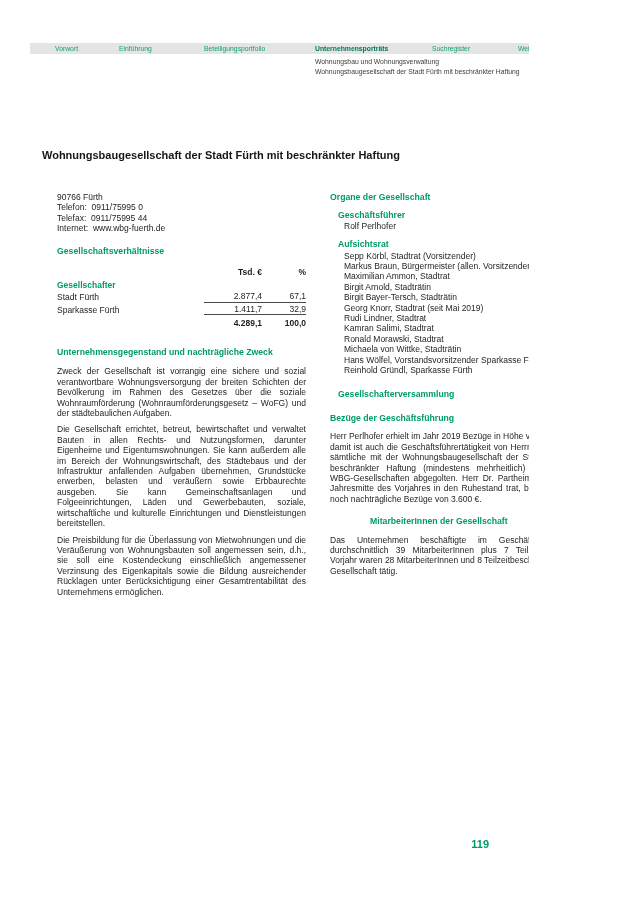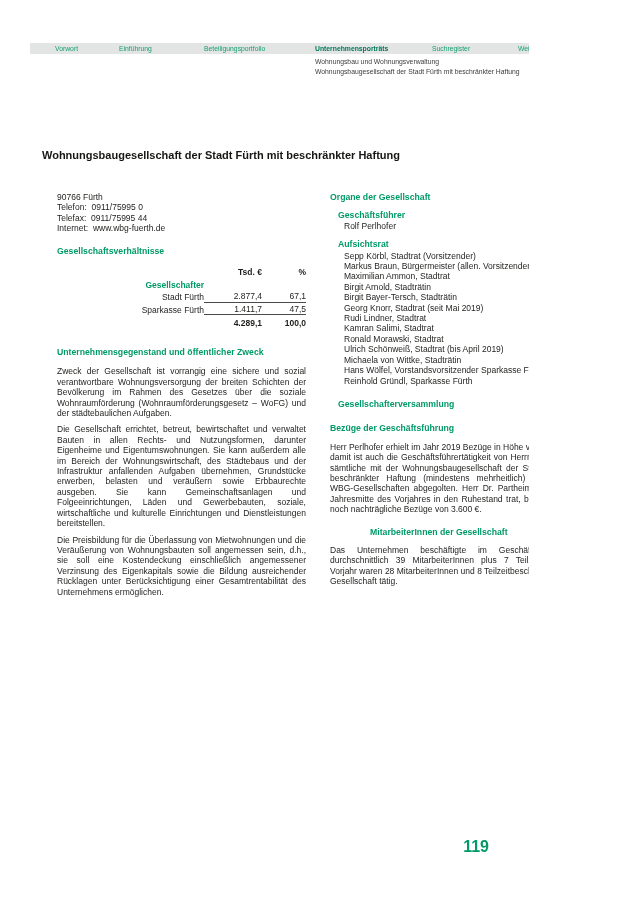--- a/index.html
+++ b/index.html
@@ -86,21 +86,21 @@
   .address .line { white-space: nowrap; }
   .website-link { color: #1e1e1c; text-decoration: none; cursor: pointer; }
   .h-ownership { margin-top: 12px; margin-bottom: 9px; }
   
   .otable { width: 100%; }
   .orow {
     display: flex;
     align-items: flex-end;
     height: 12.6px;
   }
-  .t-label { flex: 1 1 auto; text-align: right; }
+  .t-label { flex: 1 1 auto; text-align: left; }
   .t-val   { width: 58px; text-align: right; }
   .t-pct   { width: 44px; text-align: right; }
   .orow.header .t-val, .orow.header .t-pct { font-weight: bold; }
   .orow.data .t-val, .orow.data .t-pct { border-bottom: 0.8px solid #4a4a48; }
   .orow.total .t-val, .orow.total .t-pct { font-weight: bold; }
   .group-label { color: #009a68; font-weight: bold; }
   .h-purpose { margin-top: 19px; margin-bottom: 9px; }
   .para {
     margin: 0 0 6px 0;
     text-align: justify;
@@ -111,21 +111,21 @@
   .indent1 { margin-left: 14px; }
   .members { margin-top: 1px; }
   .member { white-space: nowrap; }
   .h-gv { margin-top: 13px; }
   .h-remu { margin-top: 14px; margin-bottom: 8px; }
   .h-emp { margin-top: 12px; margin-bottom: 8px; padding-left: 40px; }
   .page-number {
     position: absolute;
     top: 838px;
     right: 40px;
-    font-size: 16px;
+    font-size: 11px;
     font-weight: bold;
     color: #009a68;
   }
 </style>
 </head>
 <body>
 
 <div class="page">
 
   <div class="nav-band">
@@ -167,30 +167,30 @@
         <div class="t-pct"></div>
       </div>
       <div class="orow data">
         <div class="t-label">Stadt Fürth</div>
         <div class="t-val">2.877,4</div>
         <div class="t-pct">67,1</div>
       </div>
       <div class="orow data">
         <div class="t-label">Sparkasse Fürth</div>
         <div class="t-val">1.411,7</div>
-        <div class="t-pct">47,5</div>
+        <div class="t-pct">32,9</div>
       </div>
       <div class="orow total">
         <div class="t-label"></div>
         <div class="t-val">4.289,1</div>
         <div class="t-pct">100,0</div>
       </div>
     </div>
 
-    <h2 class="green-h h-purpose">Unternehmensgegenstand und öffentlicher Zweck</h2>
+    <h2 class="green-h h-purpose">Unternehmensgegenstand und nachträgliche Zweck</h2>
 
     <p class="para">Zweck der Gesellschaft ist vorrangig eine sichere und sozial verantwortbare Wohnungsversorgung der breiten Schichten der Bevölkerung im Rahmen des Gesetzes über die soziale Wohnraumförderung (Wohnraumförderungsgesetz – WoFG) und der städtebaulichen Aufgaben.</p>
     <p class="para">Die Gesellschaft errichtet, betreut, bewirtschaftet und verwaltet Bauten in allen Rechts- und Nutzungsformen, darunter Eigenheime und Eigentumswohnungen. Sie kann außerdem alle im Bereich der Wohnungswirtschaft, des Städtebaus und der Infrastruktur anfallenden Aufgaben übernehmen, Grundstücke erwerben, belasten und veräußern sowie Erbbaurechte ausgeben. Sie kann Gemeinschaftsanlagen und Folgeeinrichtungen, Läden und Gewerbebauten, soziale, wirtschaftliche und kulturelle Einrichtungen und Dienstleistungen bereitstellen.</p>
     <p class="para">Die Preisbildung für die Überlassung von Mietwohnungen und die Veräußerung von Wohnungsbauten soll angemessen sein, d.h., sie soll eine Kostendeckung einschließlich angemessener Verzinsung des Eigenkapitals sowie die Bildung ausreichender Rücklagen unter Berücksichtigung einer Gesamtrentabilität des Unternehmens ermöglichen.</p>
 
   </div>
 
   <div class="col-right">
 
     <h2 class="green-h">Organe der Gesellschaft</h2>
@@ -202,21 +202,20 @@
     <div class="members indent1">
       <div class="member">Sepp Körbl, Stadtrat (Vorsitzender)</div>
       <div class="member">Markus Braun, Bürgermeister (allen. Vorsitzender)</div>
       <div class="member">Maximilian Ammon, Stadtrat</div>
       <div class="member">Birgit Arnold, Stadträtin</div>
       <div class="member">Birgit Bayer-Tersch, Stadträtin</div>
       <div class="member">Georg Knorr, Stadtrat (seit Mai 2019)</div>
       <div class="member">Rudi Lindner, Stadtrat</div>
       <div class="member">Kamran Salimi, Stadtrat</div>
       <div class="member">Ronald Morawski, Stadtrat</div>
-      <div class="member">Ulrich Schönweiß, Stadtrat (bis April 2019)</div>
       <div class="member">Michaela von Wittke, Stadträtin</div>
       <div class="member">Hans Wölfel, Vorstandsvorsitzender Sparkasse Fürth</div>
       <div class="member">Reinhold Gründl, Sparkasse Fürth</div>
     </div>
 
     <h3 class="green-h sub-h h-gv">Gesellschafterversammlung</h3>
 
     <h2 class="green-h h-remu">Bezüge der Geschäftsführung</h2>
     <p class="para">Herr Perlhofer erhielt im Jahr 2019 Bezüge in Höhe von 186.155 €; damit ist auch die Geschäftsführertätigkeit von Herrn Perlhofer für sämtliche mit der Wohnungsbaugesellschaft der Stadt Fürth mit beschränkter Haftung (mindestens mehrheitlich) verbundenen WBG-Gesellschaften abgegolten. Herr Dr. Partheimüller, der zur Jahresmitte des Vorjahres in den Ruhestand trat, bekam in 2019 noch nachträgliche Bezüge von 3.600 €.</p>
 

